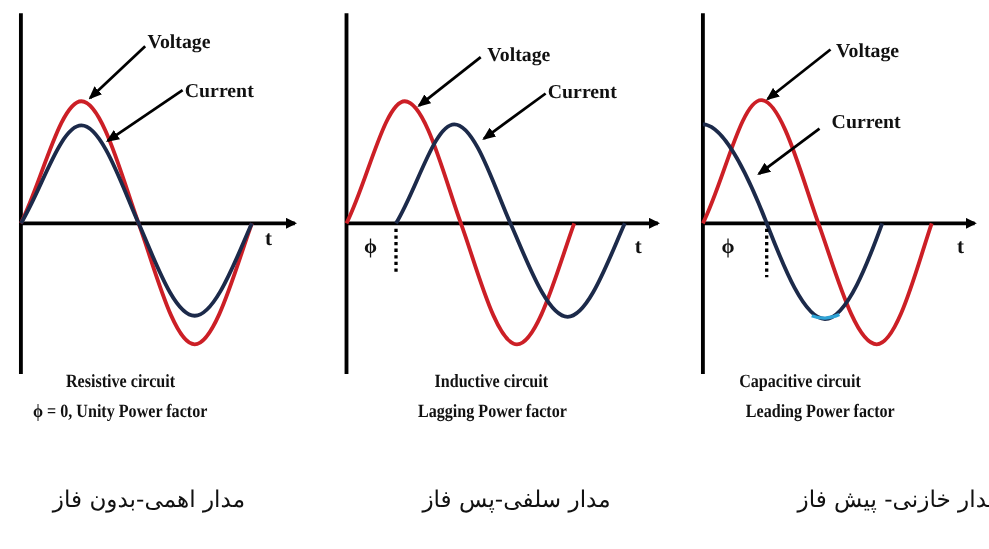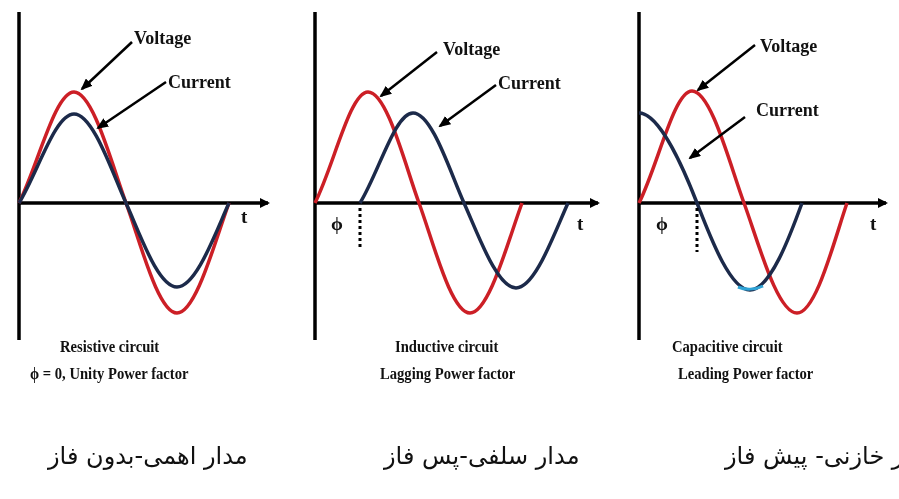--- a/index.html
+++ b/index.html
@@ -2,21 +2,21 @@
 <html><head>
   <meta charset="utf-8">
   <style>
     html, body { margin: 0; padding: 0; background: #ffffff; }
     body { width: 899px; height: 499px; position: relative; overflow: hidden;
            font-family: "Liberation Serif", serif; }
     svg.canvas { position: absolute; left: 0; top: 0; }
     .lbl { font-family: "Liberation Serif", serif; font-weight: bold; fill: #111; }
     .caption { position: absolute; font-family: "Liberation Serif", serif; font-weight: bold;
                font-size: 17px; color: #111; white-space: nowrap; transform: scaleX(0.86); transform-origin: left top; }
-    .fa { position: absolute; font-family: "DejaVu Sans", sans-serif; font-size: 24px;
+    .fa { position: absolute; font-family: "DejaVu Sans", sans-serif; font-size: 21px;
           color: #111; white-space: nowrap; direction: rtl; }
   </style>
 </head>
 <body>
 
 <svg class="canvas" width="899" height="499" viewBox="0 0 899 499">
   <defs>
     <marker id="axarrow" markerWidth="10" markerHeight="10" refX="8" refY="5" orient="auto" markerUnits="userSpaceOnUse">
       <path d="M0,0 L10,5 L0,10 z" fill="#000"></path>
     </marker>

